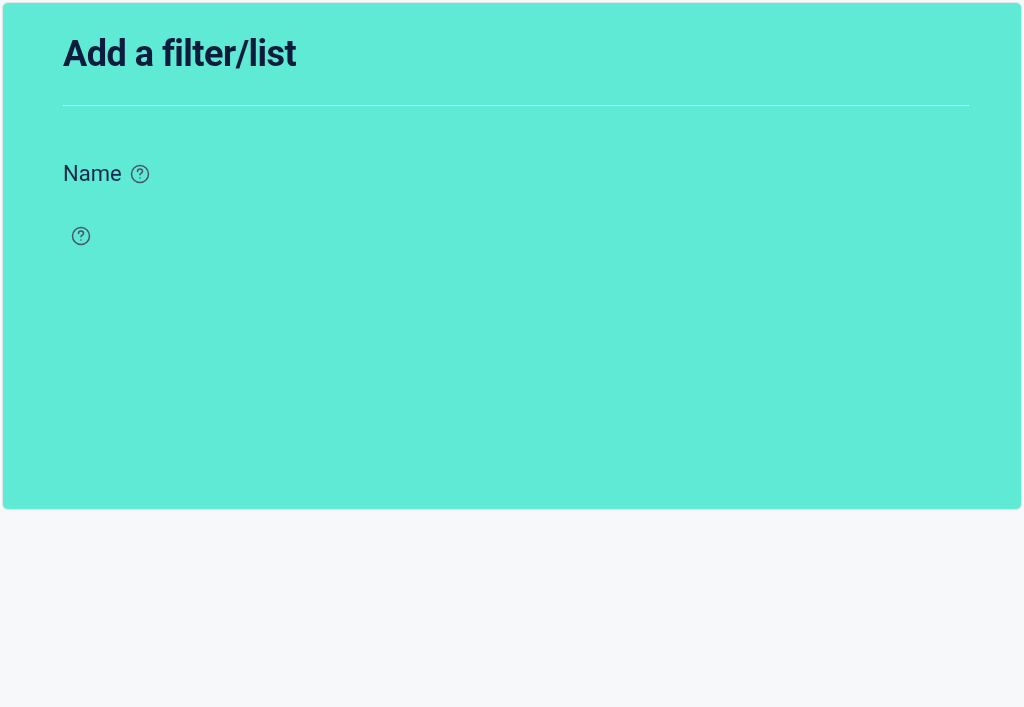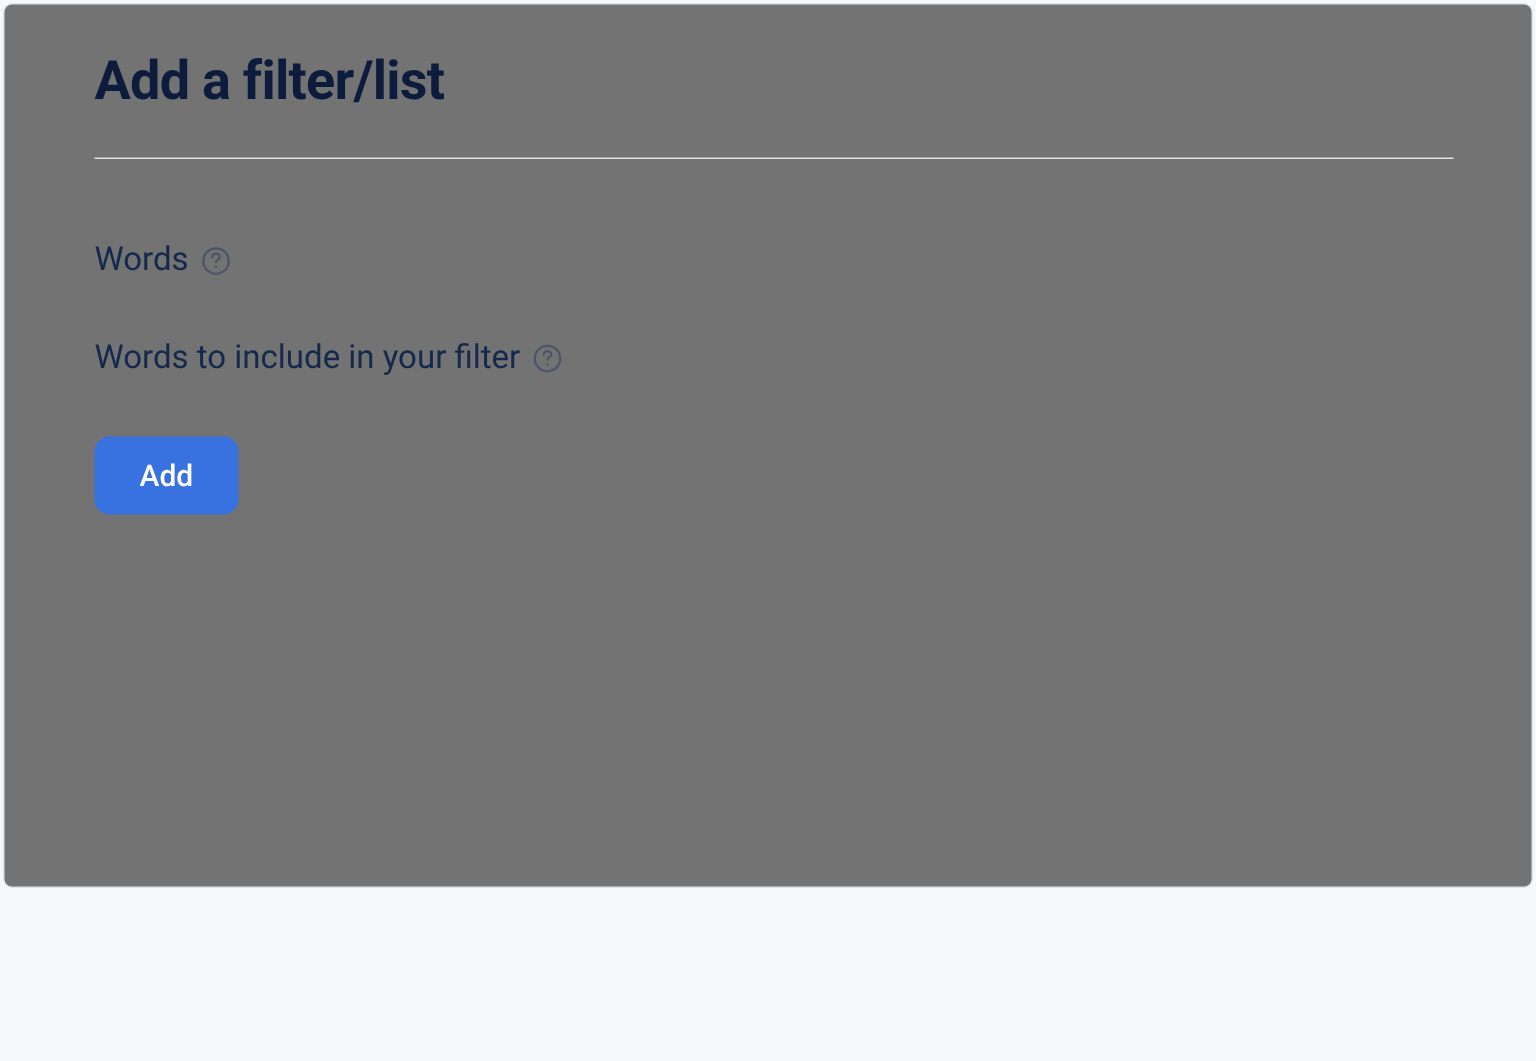--- a/index.html
+++ b/index.html
@@ -8,26 +8,26 @@
       padding: 0;
     }
     body {
       font-family: -apple-system, BlinkMacSystemFont, "Segoe UI", Roboto, Helvetica, Arial, sans-serif;
       background: #f6f8fa;
       width: 1024px;
       height: 707px;
       overflow: hidden;
     }
     .form-container {
-      background: #737373;
+      background: #5eead4;
       border: 1px solid #e1e4e8;
       border-radius: 6px;
       margin: 2px;
       padding: 30px 52px 50px 60px;
-      height: 590px;
+      height: 508px;
     }
     .page-title {
       font-size: 36px;
       font-weight: 700;
       color: #0d1b3d;
       margin-bottom: 30px;
       letter-spacing: -0.5px;
     }
     .divider {
       border: none;
@@ -98,38 +98,36 @@
   </style>
 </head>
 <body>
 
 <div class="form-container">
   <h1 class="page-title">Add a filter/list</h1>
   <hr class="divider">
 
   <div class="field-group">
     <label class="field-label">
-      <span>Words</span>
+      <span>Name</span>
       <span class="help-icon">
         <svg viewBox="0 0 20 20" fill="none" stroke="#4a5568" stroke-width="1.5">
           <circle cx="10" cy="10" r="8.5"></circle>
           <path d="M7.5 7.5a2.5 2.5 0 0 1 5 0c0 1.5-2.5 1.8-2.5 3.2" stroke-linecap="round"></path>
           <circle cx="10" cy="14" r="0.8" fill="#4a5568" stroke="none"></circle>
         </svg>
       </span>
     </label>
   </div>
 
   <div class="field-group">
     <label class="field-label">
-      <span>Words to include in your filter</span>
       <span class="help-icon">
         <svg viewBox="0 0 20 20" fill="none" stroke="#4a5568" stroke-width="1.5">
           <circle cx="10" cy="10" r="8.5"></circle>
           <path d="M7.5 7.5a2.5 2.5 0 0 1 5 0c0 1.5-2.5 1.8-2.5 3.2" stroke-linecap="round"></path>
           <circle cx="10" cy="14" r="0.8" fill="#4a5568" stroke="none"></circle>
         </svg>
       </span>
     </label>
   </div>
 
-  <button class="add-button">Add</button>
 </div>
 
 </body></html>

